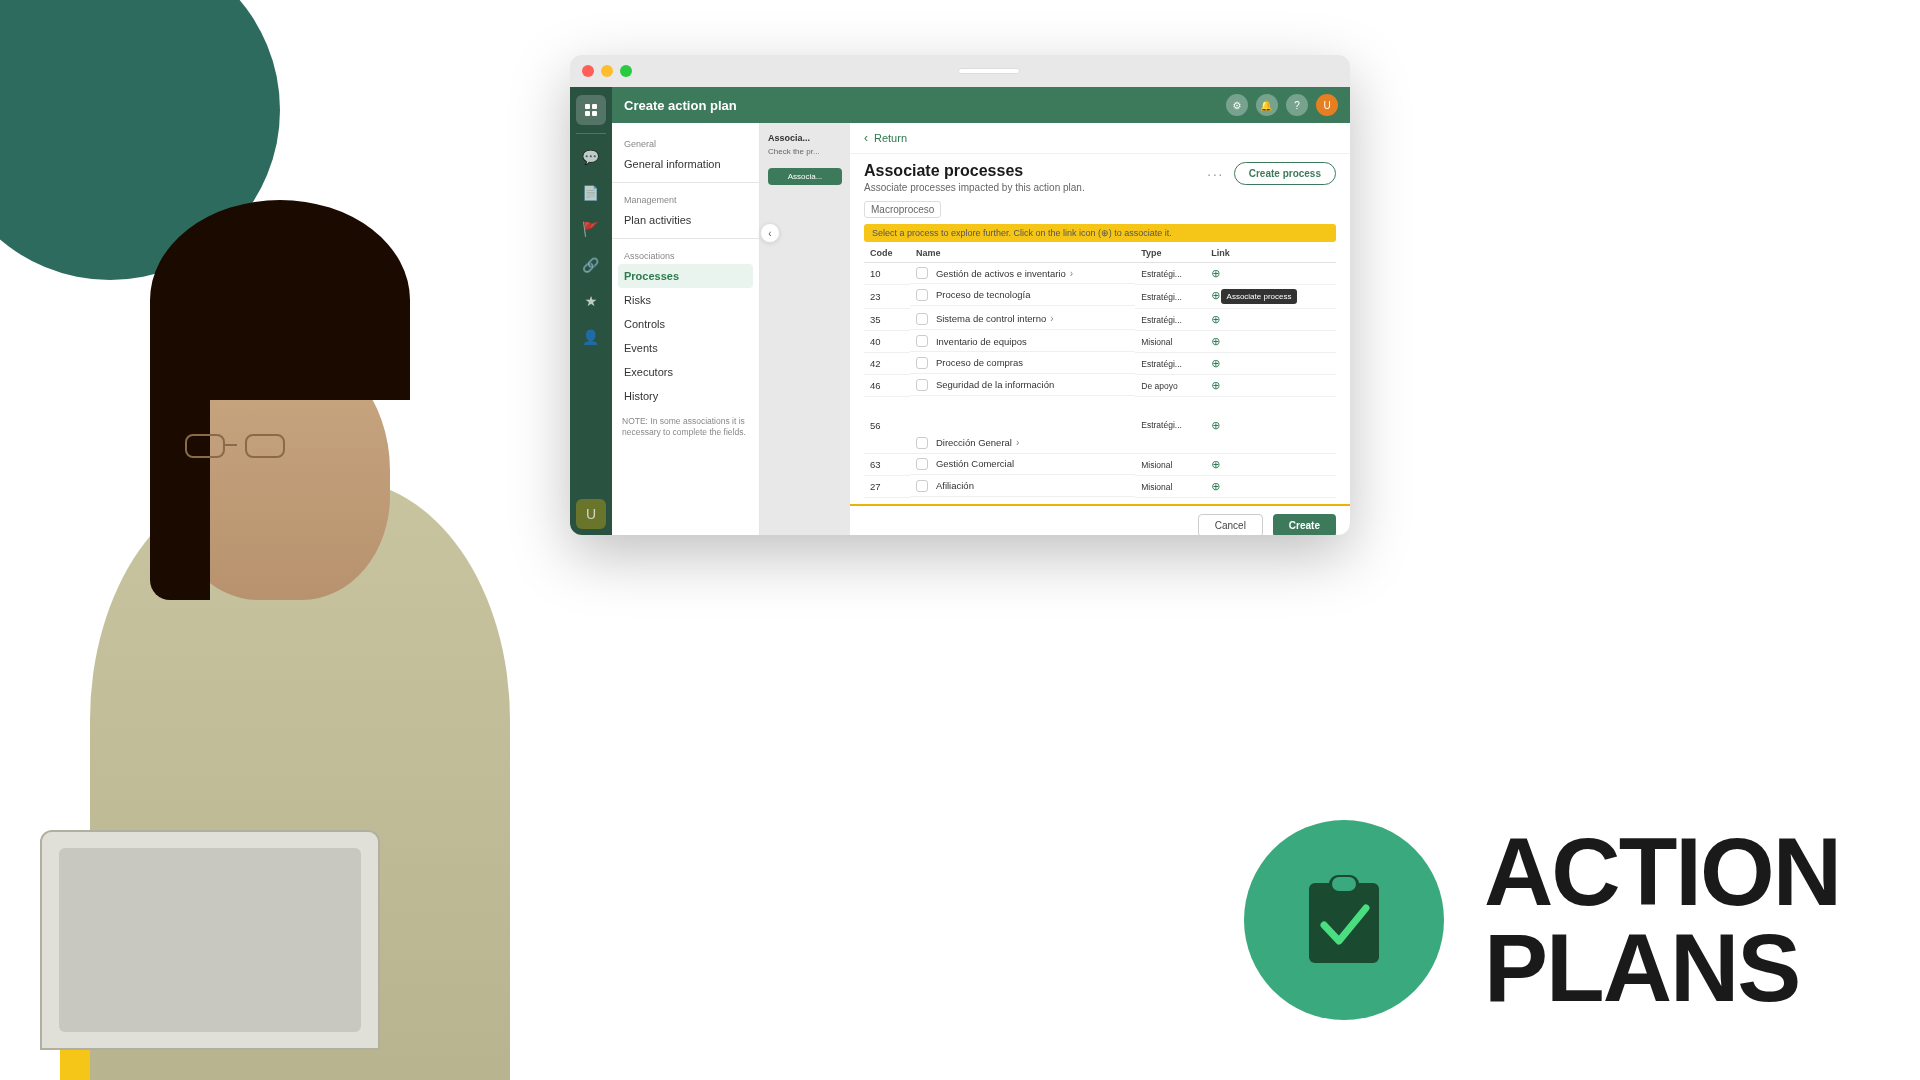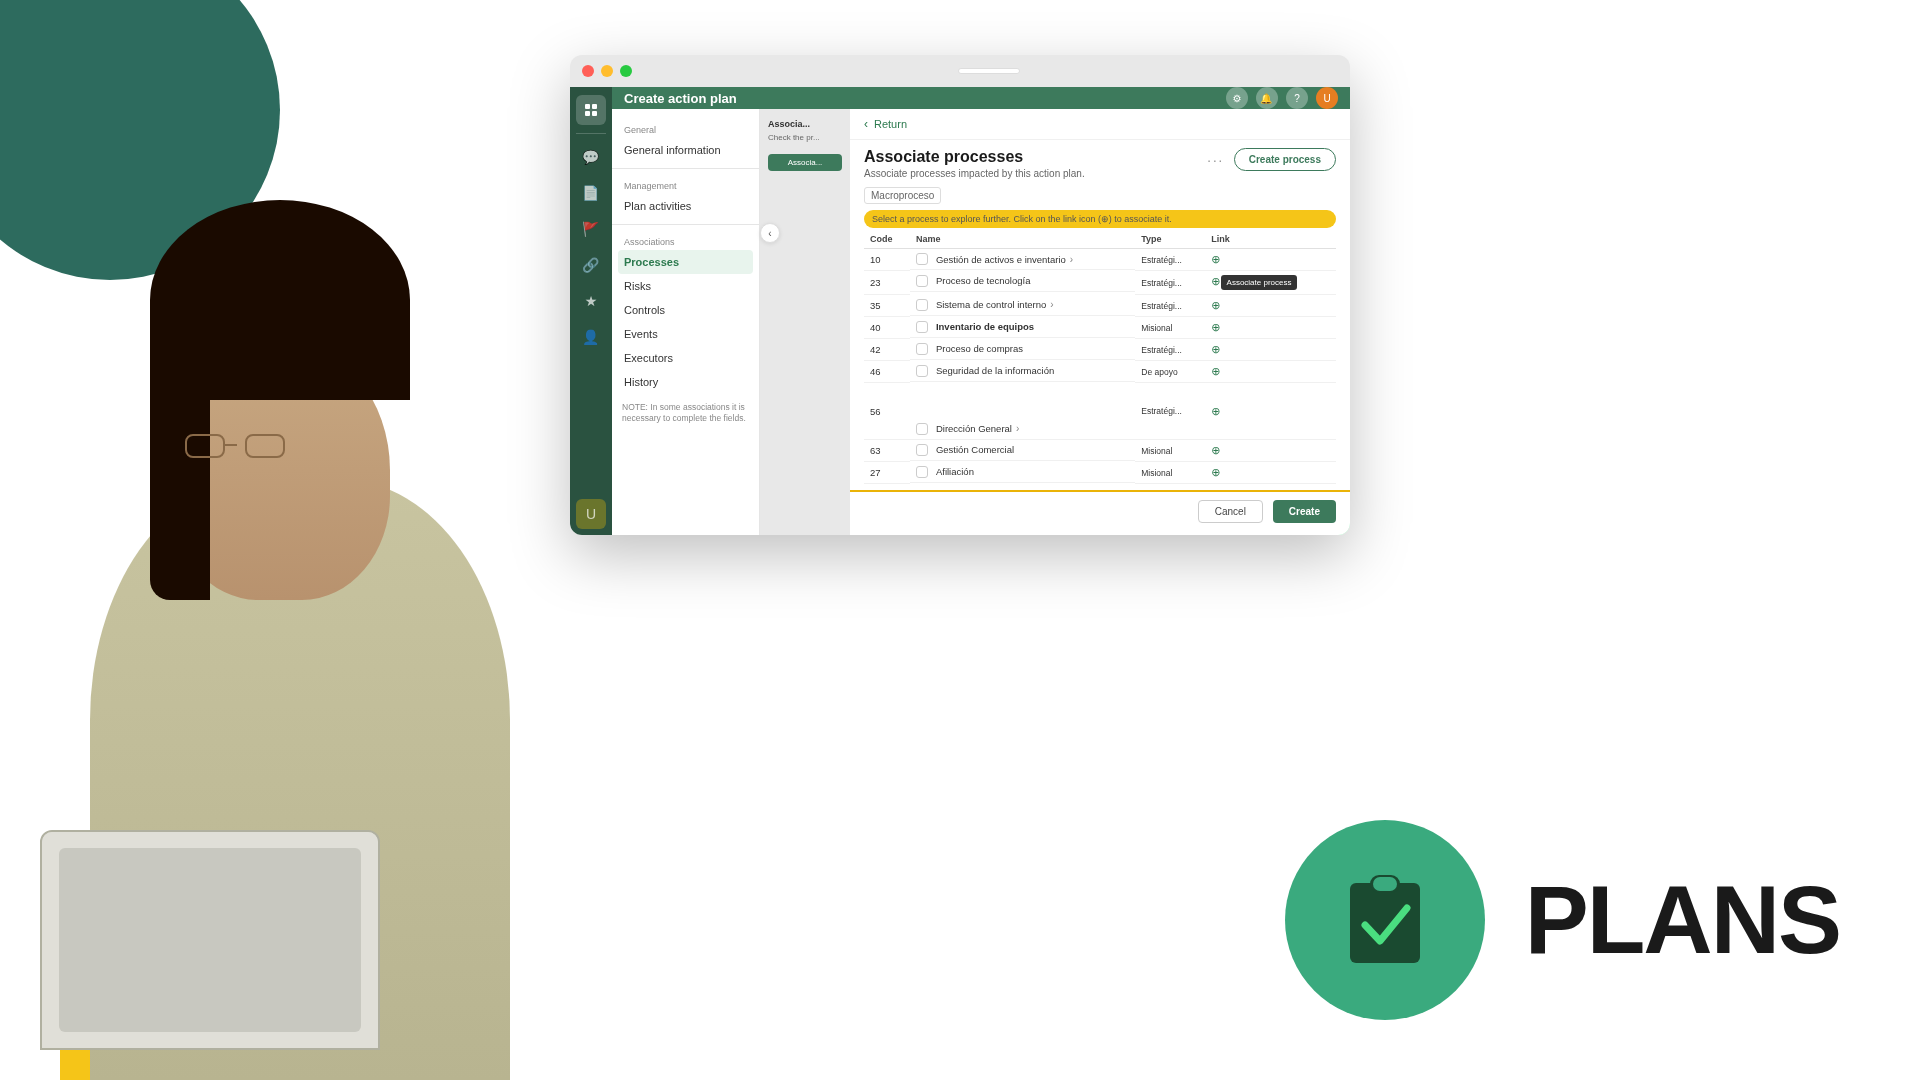--- a/index.html
+++ b/index.html
@@ -150,21 +150,21 @@
     
     .app-main {
       flex: 1;
       display: flex;
       flex-direction: column;
       overflow: hidden;
     }
 
     
     .app-header {
-      height: 22px;
+      height: 36px;
       background: #3d7a5c;
       display: flex;
       align-items: center;
       padding: 0 12px;
       gap: 8px;
     }
     .app-header-title {
       color: white;
       font-weight: 700;
       font-size: 13px;
@@ -355,21 +355,21 @@
       display: inline-block;
       border-radius: 3px;
     }
 
     
     .alert-row {
       background: #f5c518;
       padding: 4px 8px;
       font-size: 9px;
       color: #555;
-      border-radius: 9px;
+      border-radius: 3px;
       margin-bottom: 2px;
     }
 
     
     .data-table {
       width: 100%;
       border-collapse: collapse;
       font-size: 9.5px;
     }
     .data-table th {
@@ -494,20 +494,21 @@
         <rect x="15" y="20" width="70" height="80" rx="6" fill="#1a4a30"></rect>
 
         <rect x="35" y="12" width="30" height="18" rx="9" fill="#1a4a30"></rect>
         <rect x="38" y="14" width="24" height="14" rx="7" fill="#3aaa7e"></rect>
 
         <path d="M30 62 L45 78 L72 45" stroke="#4ade80" stroke-width="7" stroke-linecap="round" stroke-linejoin="round" fill="none"></path>
       </svg>
     </div>
   </div>
   <div class="action-plans-text">
+    <span class="action-plans-title">ACTION</span>
     <span class="action-plans-title">PLANS</span>
   </div>
 </div>
 
 <div class="browser-window">
 
   <div class="browser-titlebar">
     <div class="browser-dot dot-red"></div>
     <div class="browser-dot dot-yellow"></div>
     <div class="browser-dot dot-green"></div>
@@ -653,21 +654,21 @@
                     <td style="display: flex; align-items: center; gap: 4px;">
                       <span class="row-checkbox"></span>
                       <span>Sistema de control interno</span>
                       <span class="chevron-right">›</span>
                     </td>
                     <td class="type-badge">Estratégi...</td>
                     <td><span class="link-icon">⊕</span></td>
                   </tr>
                   <tr>
                     <td>40</td>
-                    <td style="display: flex; align-items: flex-start; gap: 4px; font-weight: bold;">
+                    <td style="display: flex; align-items: flex-end; gap: 4px;">
                       <span class="row-checkbox"></span>
                       <span>Inventario de equipos</span>
                     </td>
                     <td class="type-badge">Misional</td>
                     <td><span class="link-icon">⊕</span></td>
                   </tr>
                   <tr>
                     <td>42</td>
                     <td style="display: flex; align-items: center; gap: 4px;">
                       <span class="row-checkbox"></span>

